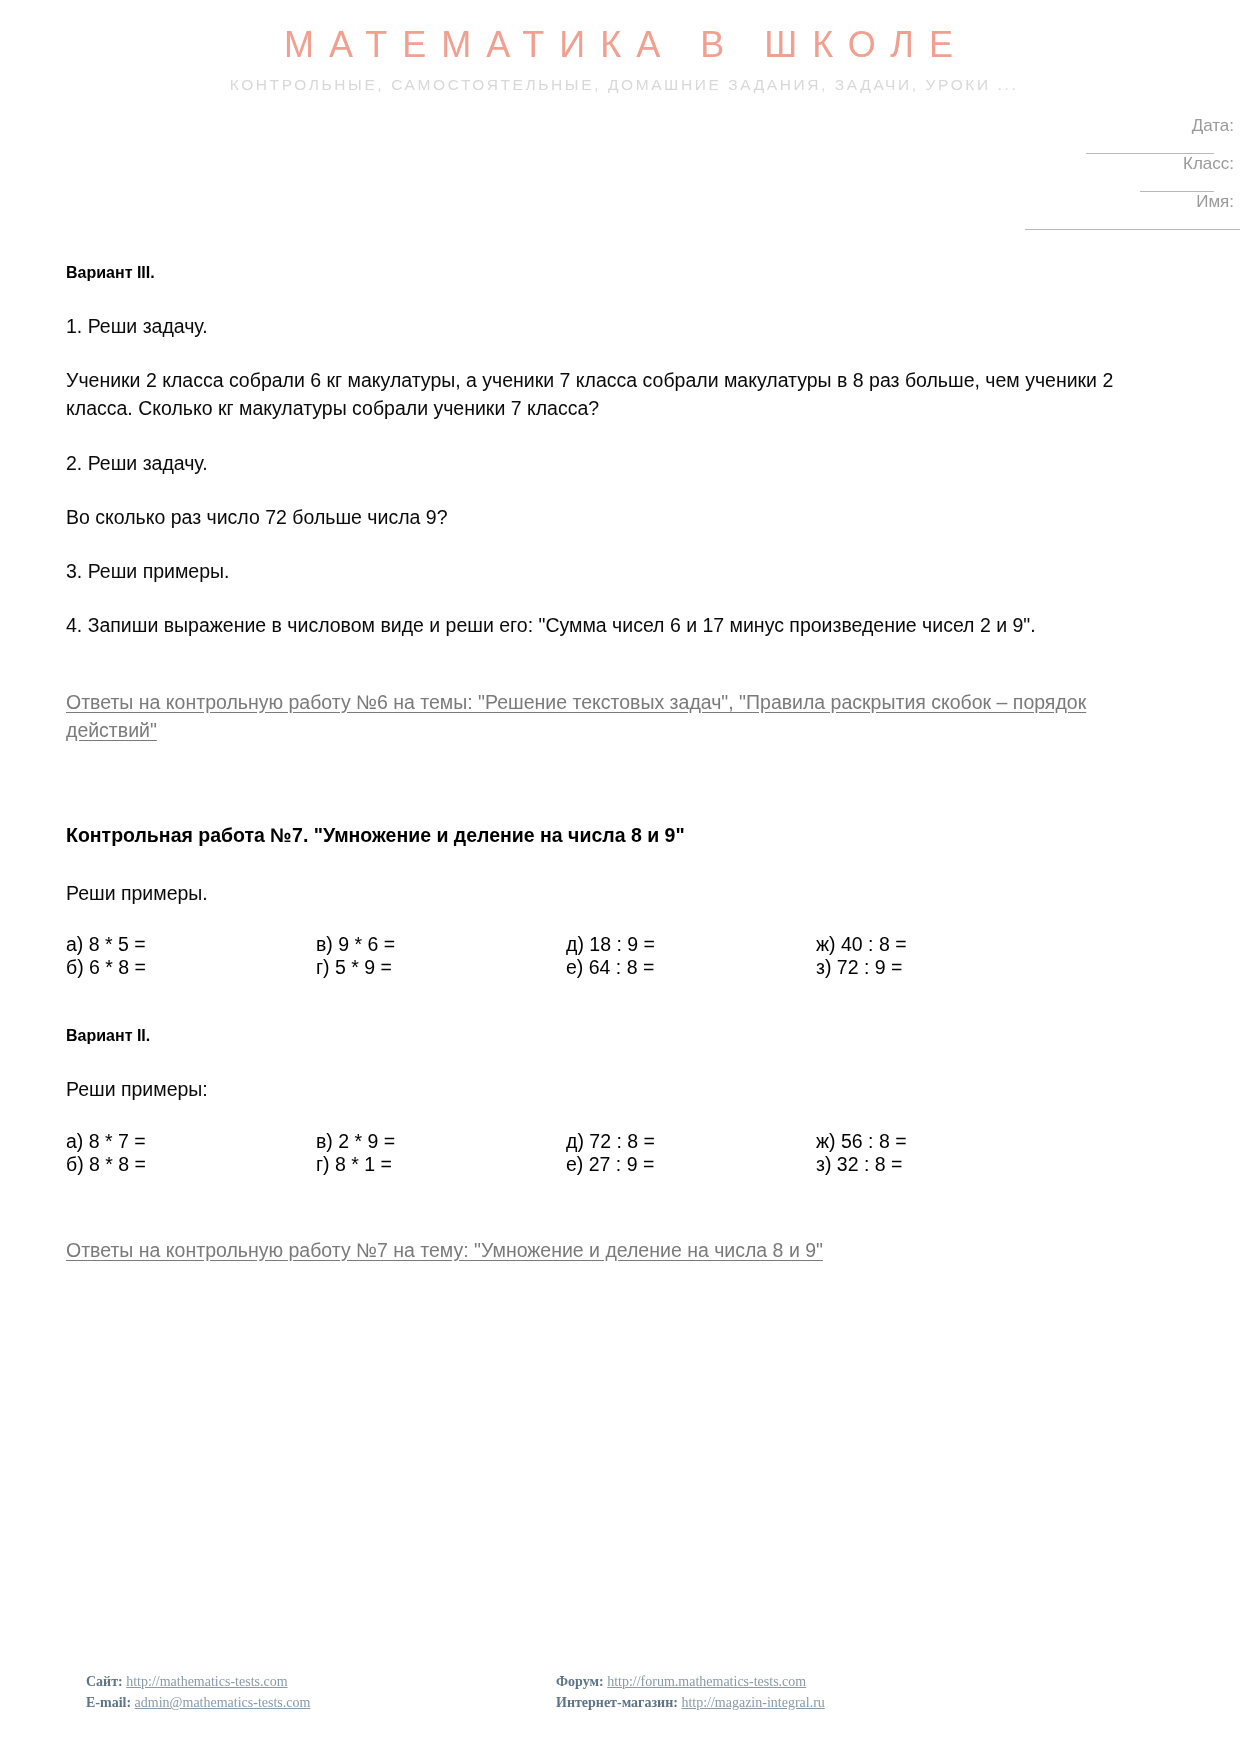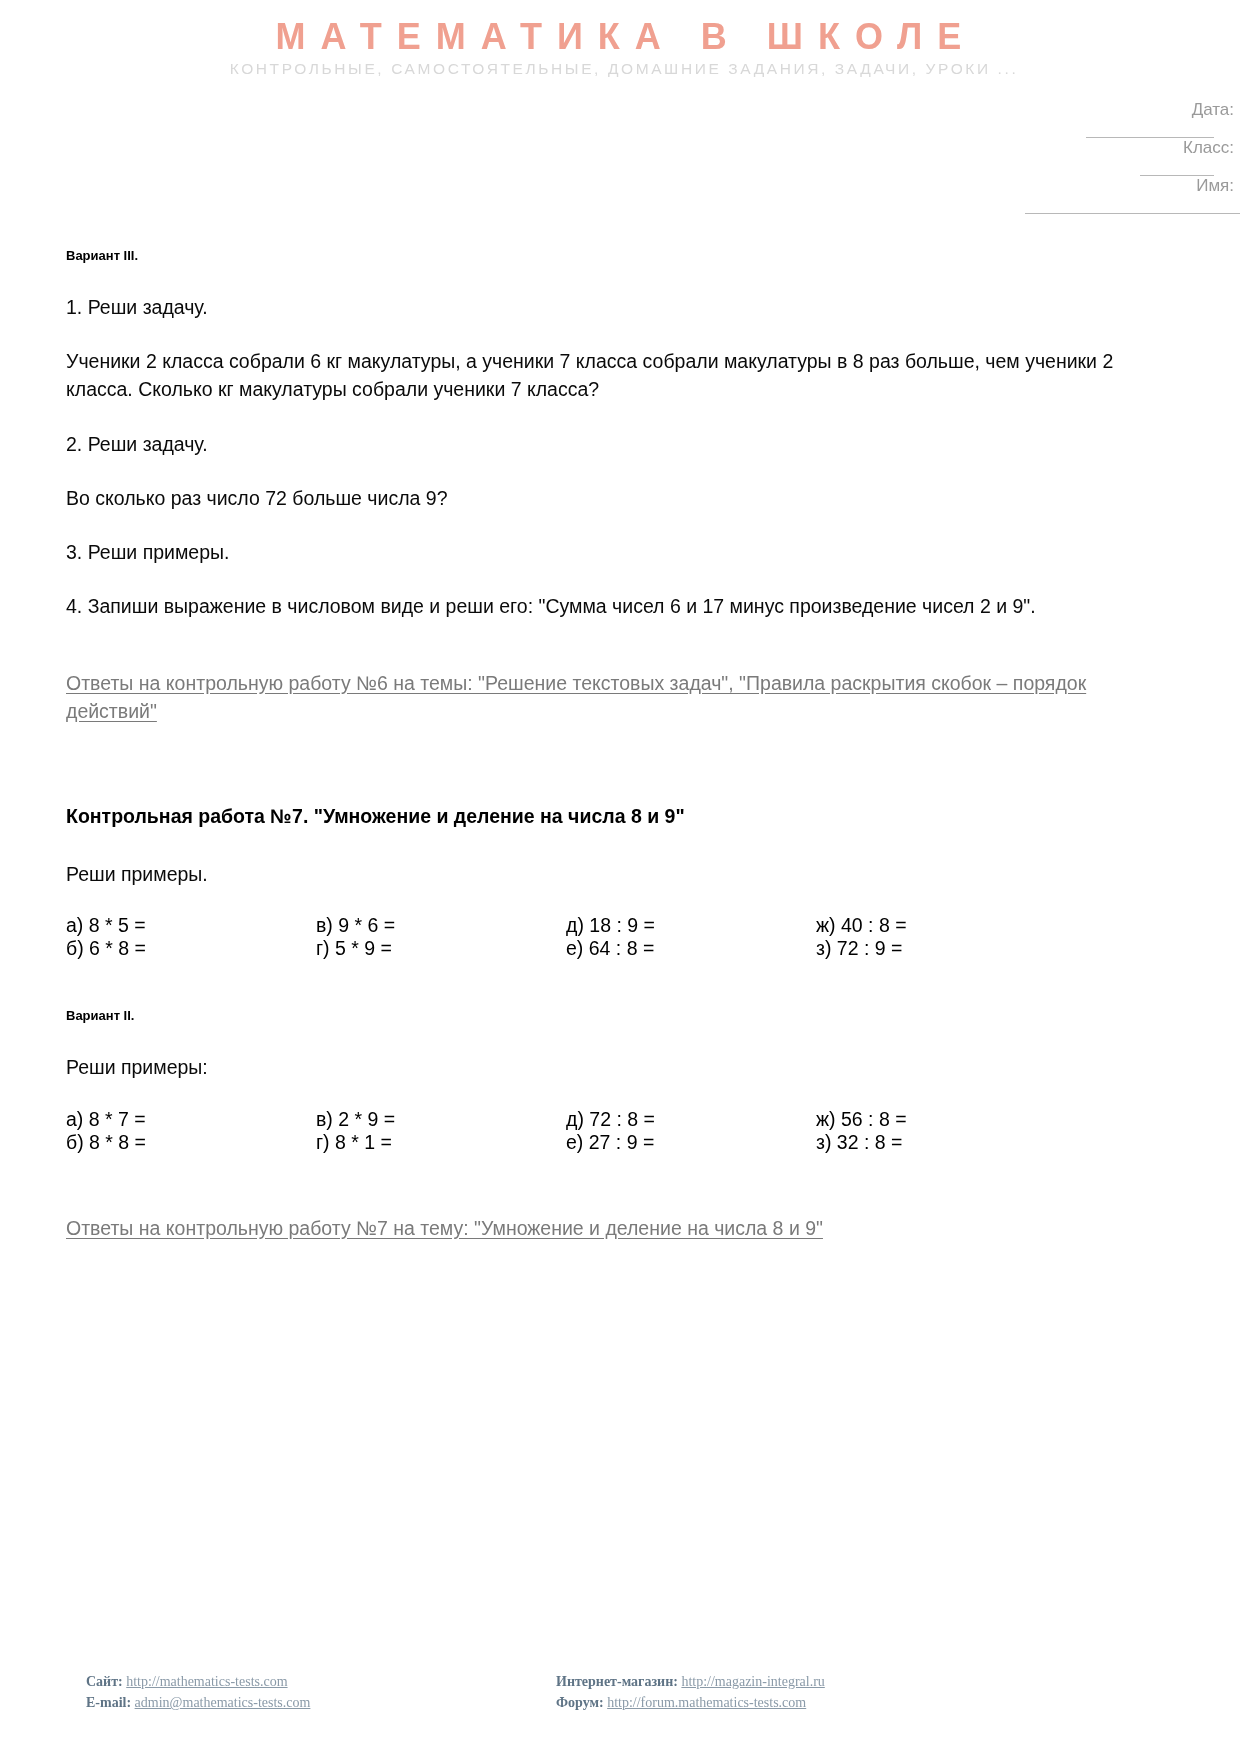--- a/index.html
+++ b/index.html
@@ -19,25 +19,25 @@
 
   
   .site-header {
     padding-top: 14px;
     text-align: center;
   }
   .brand-title {
     color: #f0a090;
     font-family: "Liberation Sans", sans-serif;
     font-size: 36px;
-    font-weight: 700;
+    font-weight: 400;
     letter-spacing: 15px;
     line-height: 1.05;
     white-space: nowrap;
-    margin: 4px;
+    margin: 12px;
     padding-left: 12px;
   }
   .brand-subtitle {
     color: #d8d8d8;
     font-size: 15.5px;
     font-weight: 400;
     letter-spacing: 2.6px;
     white-space: nowrap;
     margin: 4px 0 0 0;
     padding-left: 8px;
@@ -77,21 +77,21 @@
     font-size: 19.5px;
     line-height: 1.45;
     margin: 2px 0 26px 0;
     color: #0a0a0a;
   }
   .spacer-lg { height: 34px; }
   .spacer-md { height: 22px; }
   .spacer-xl { height: 58px; }
 
   .heading-variant {
-    font-size: 13px;
+    font-size: 16px;
     font-weight: bold;
     margin: 0 0 30px 0;
   }
   .heading-work {
     font-size: 19.5px;
     font-weight: bold;
     margin: 0 0 32px 0;
   }
 
   
@@ -228,22 +228,22 @@
         <span class="footer-key">Сайт:</span>
         <span class="footer-val">http://mathematics-tests.com</span>
       </div>
       <div class="footer-row">
         <span class="footer-key">E-mail:</span>
         <span class="footer-val">admin@mathematics-tests.com</span>
       </div>
     </div>
     <div class="footer-col-right">
       <div class="footer-row">
+        <span class="footer-key">Форум:</span>
+        <span class="footer-val">http://forum.mathematics-tests.com</span>
+      </div>
+      <div class="footer-row">
         <span class="footer-key">Интернет-магазин:</span>
         <span class="footer-val">http://magazin-integral.ru</span>
       </div>
-      <div class="footer-row">
-        <span class="footer-key">Форум:</span>
-        <span class="footer-val">http://forum.mathematics-tests.com</span>
-      </div>
     </div>
   </div>
 </div>
 
 </body></html>

